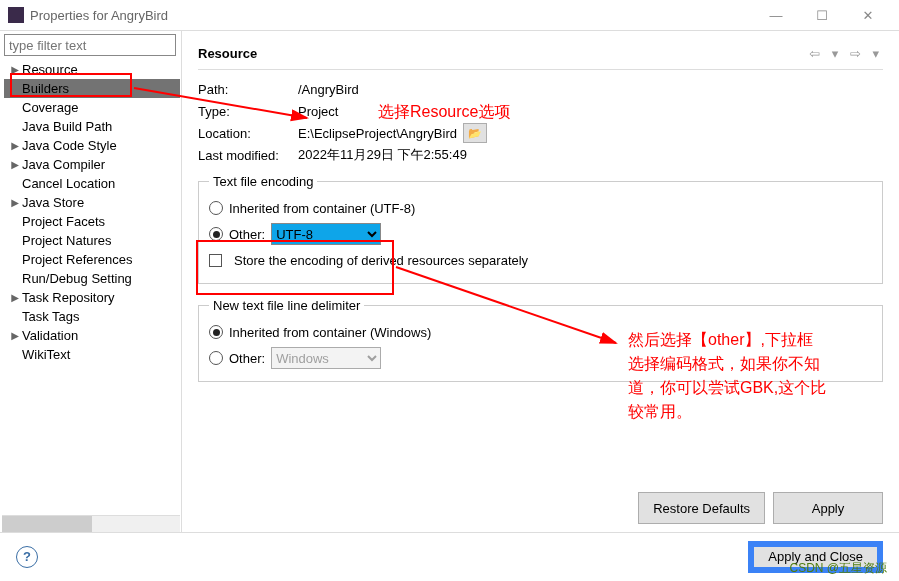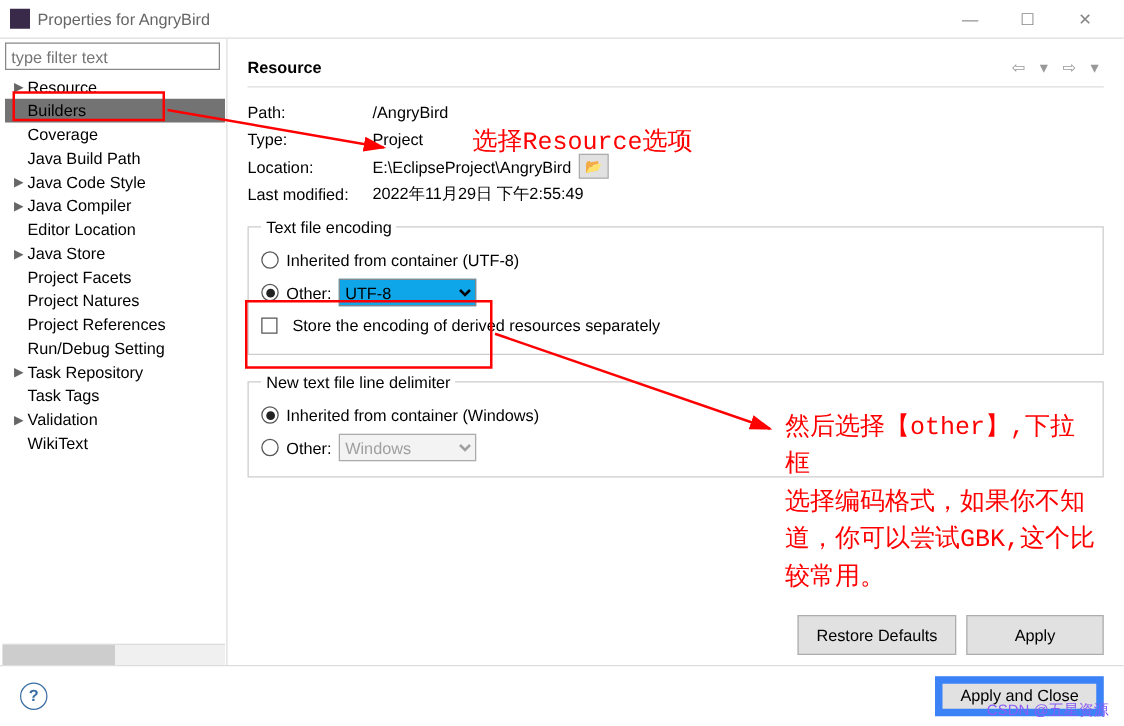--- a/index.html
+++ b/index.html
@@ -45,24 +45,24 @@
 .btn { height: 32px; border: 1px solid #adadad; background: #e1e1e1; padding: 0 14px; display: inline-flex; align-items: center; justify-content: center; cursor: default; }
 .btn.primary { border: 6px solid #3b82f6; }
 .bottom-actions { margin-top: auto; display: flex; justify-content: flex-end; gap: 8px; padding-top: 10px; }
 
 .footer { height: 48px; border-top: 1px solid #ddd; display: flex; align-items: center; padding: 0 16px; }
 .help-icon { width: 22px; height: 22px; border: 1.5px solid #3a6ea5; border-radius: 50%; color: #3a6ea5; display: flex; align-items: center; justify-content: center; font-weight: bold; }
 .footer-actions { margin-left: auto; display: flex; gap: 8px; }
 
 
 .anno-box { position: absolute; border: 2px solid #f00; pointer-events: none; }
-.anno-text { position: absolute; color: #f00; font-size: 20px; font-family: Liberation Mono, monospace; pointer-events: none; white-space: pre-line; line-height: 1.5; }
+.anno-text { position: absolute; color: #f00; font-size: 16px; font-family: Liberation Sans, sans-serif; pointer-events: none; white-space: pre-line; line-height: 1.5; }
 .arrow { position: absolute; pointer-events: none; }
 
-.watermark { position: absolute; right: 12px; bottom: 4px; color: #8b5cf6; font-size: 12px; }
+.watermark { position: absolute; right: 12px; bottom: 4px; color: #4d7c0f; font-size: 12px; }
 </style>
 </head>
 <body>
 
 <div class="titlebar">
   <div class="app-icon"></div>
   <div class="title">Properties for AngryBird</div>
   <div class="win-btn">—</div>
   <div class="win-btn">☐</div>
   <div class="win-btn">✕</div>
@@ -92,21 +92,21 @@
       <div class="tree-item">
           <span class="expander">▶</span>
           <span class="label">Java Code Style</span>
         </div>
       <div class="tree-item">
           <span class="expander">▶</span>
           <span class="label">Java Compiler</span>
         </div>
       <div class="tree-item">
           <span class="expander"></span>
-          <span class="label">Editor Location</span>
+          <span class="label">Cancel Location</span>
         </div>
       <div class="tree-item">
           <span class="expander">▶</span>
           <span class="label">Java Store</span>
         </div>
       <div class="tree-item">
           <span class="expander"></span>
           <span class="label">Project Facets</span>
         </div>
       <div class="tree-item">

